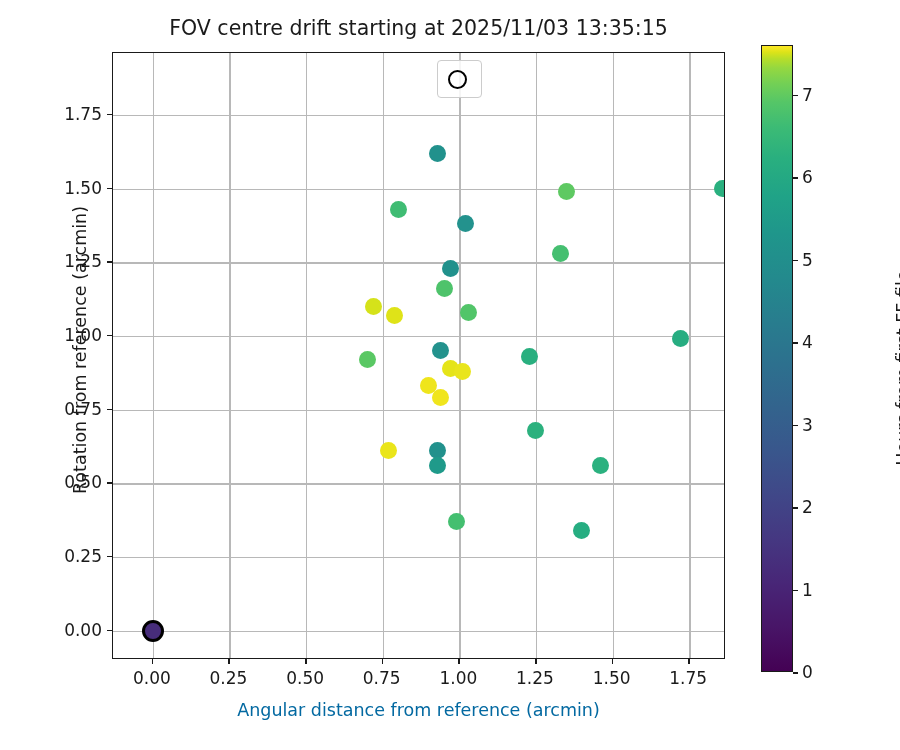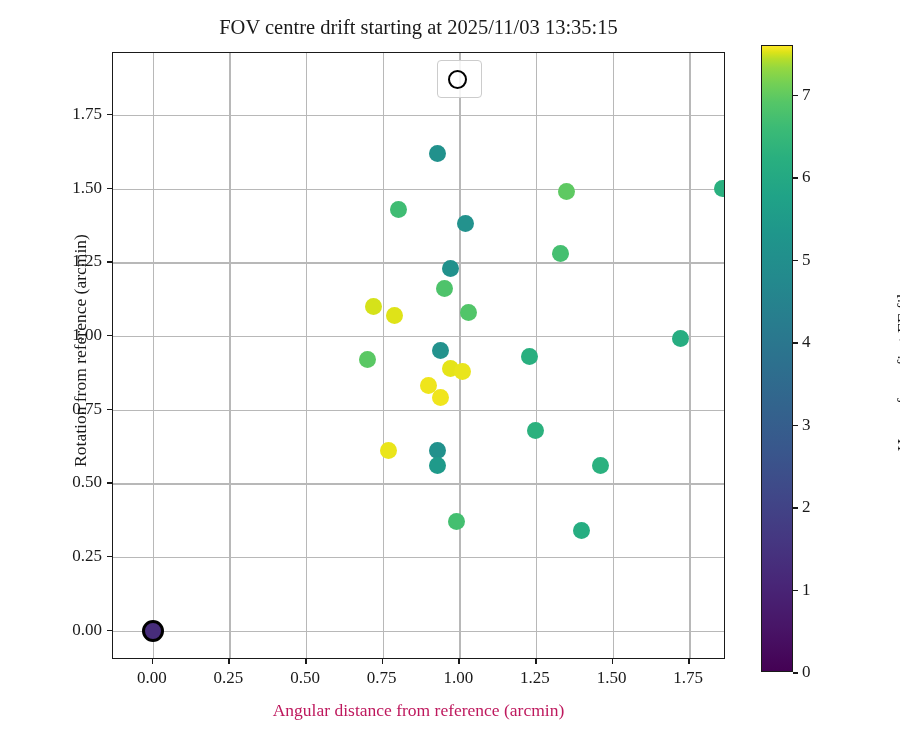--- a/index.html
+++ b/index.html
@@ -11,21 +11,20 @@
     width: 900px;
     height: 750px;
     font-family: "DejaVu Sans", sans-serif;
     overflow: hidden;
   }
   #figure {
     position: relative;
     width: 900px;
     height: 750px;
     background: #ffffff;
-    font-family: Liberation Serif, serif;
   }
   
   #chart-title {
     position: absolute;
     left: 112px;
     top: 16px;
     width: 613px;
     text-align: center;
     font-size: 20.5px;
     color: #1a1a1a;
@@ -116,21 +115,21 @@
     height: 750px;
   }
   
   #xaxis-label {
     position: absolute;
     left: 112px;
     top: 700px;
     width: 613px;
     text-align: center;
     font-size: 17.5px;
-    color: #be185d;
+    color: #0369a1;
     white-space: nowrap;
   }
   #yaxis-label {
     position: absolute;
     left: -120px;
     top: 340px;
     width: 400px;
     text-align: center;
     font-size: 17.5px;
     color: #1a1a1a;

